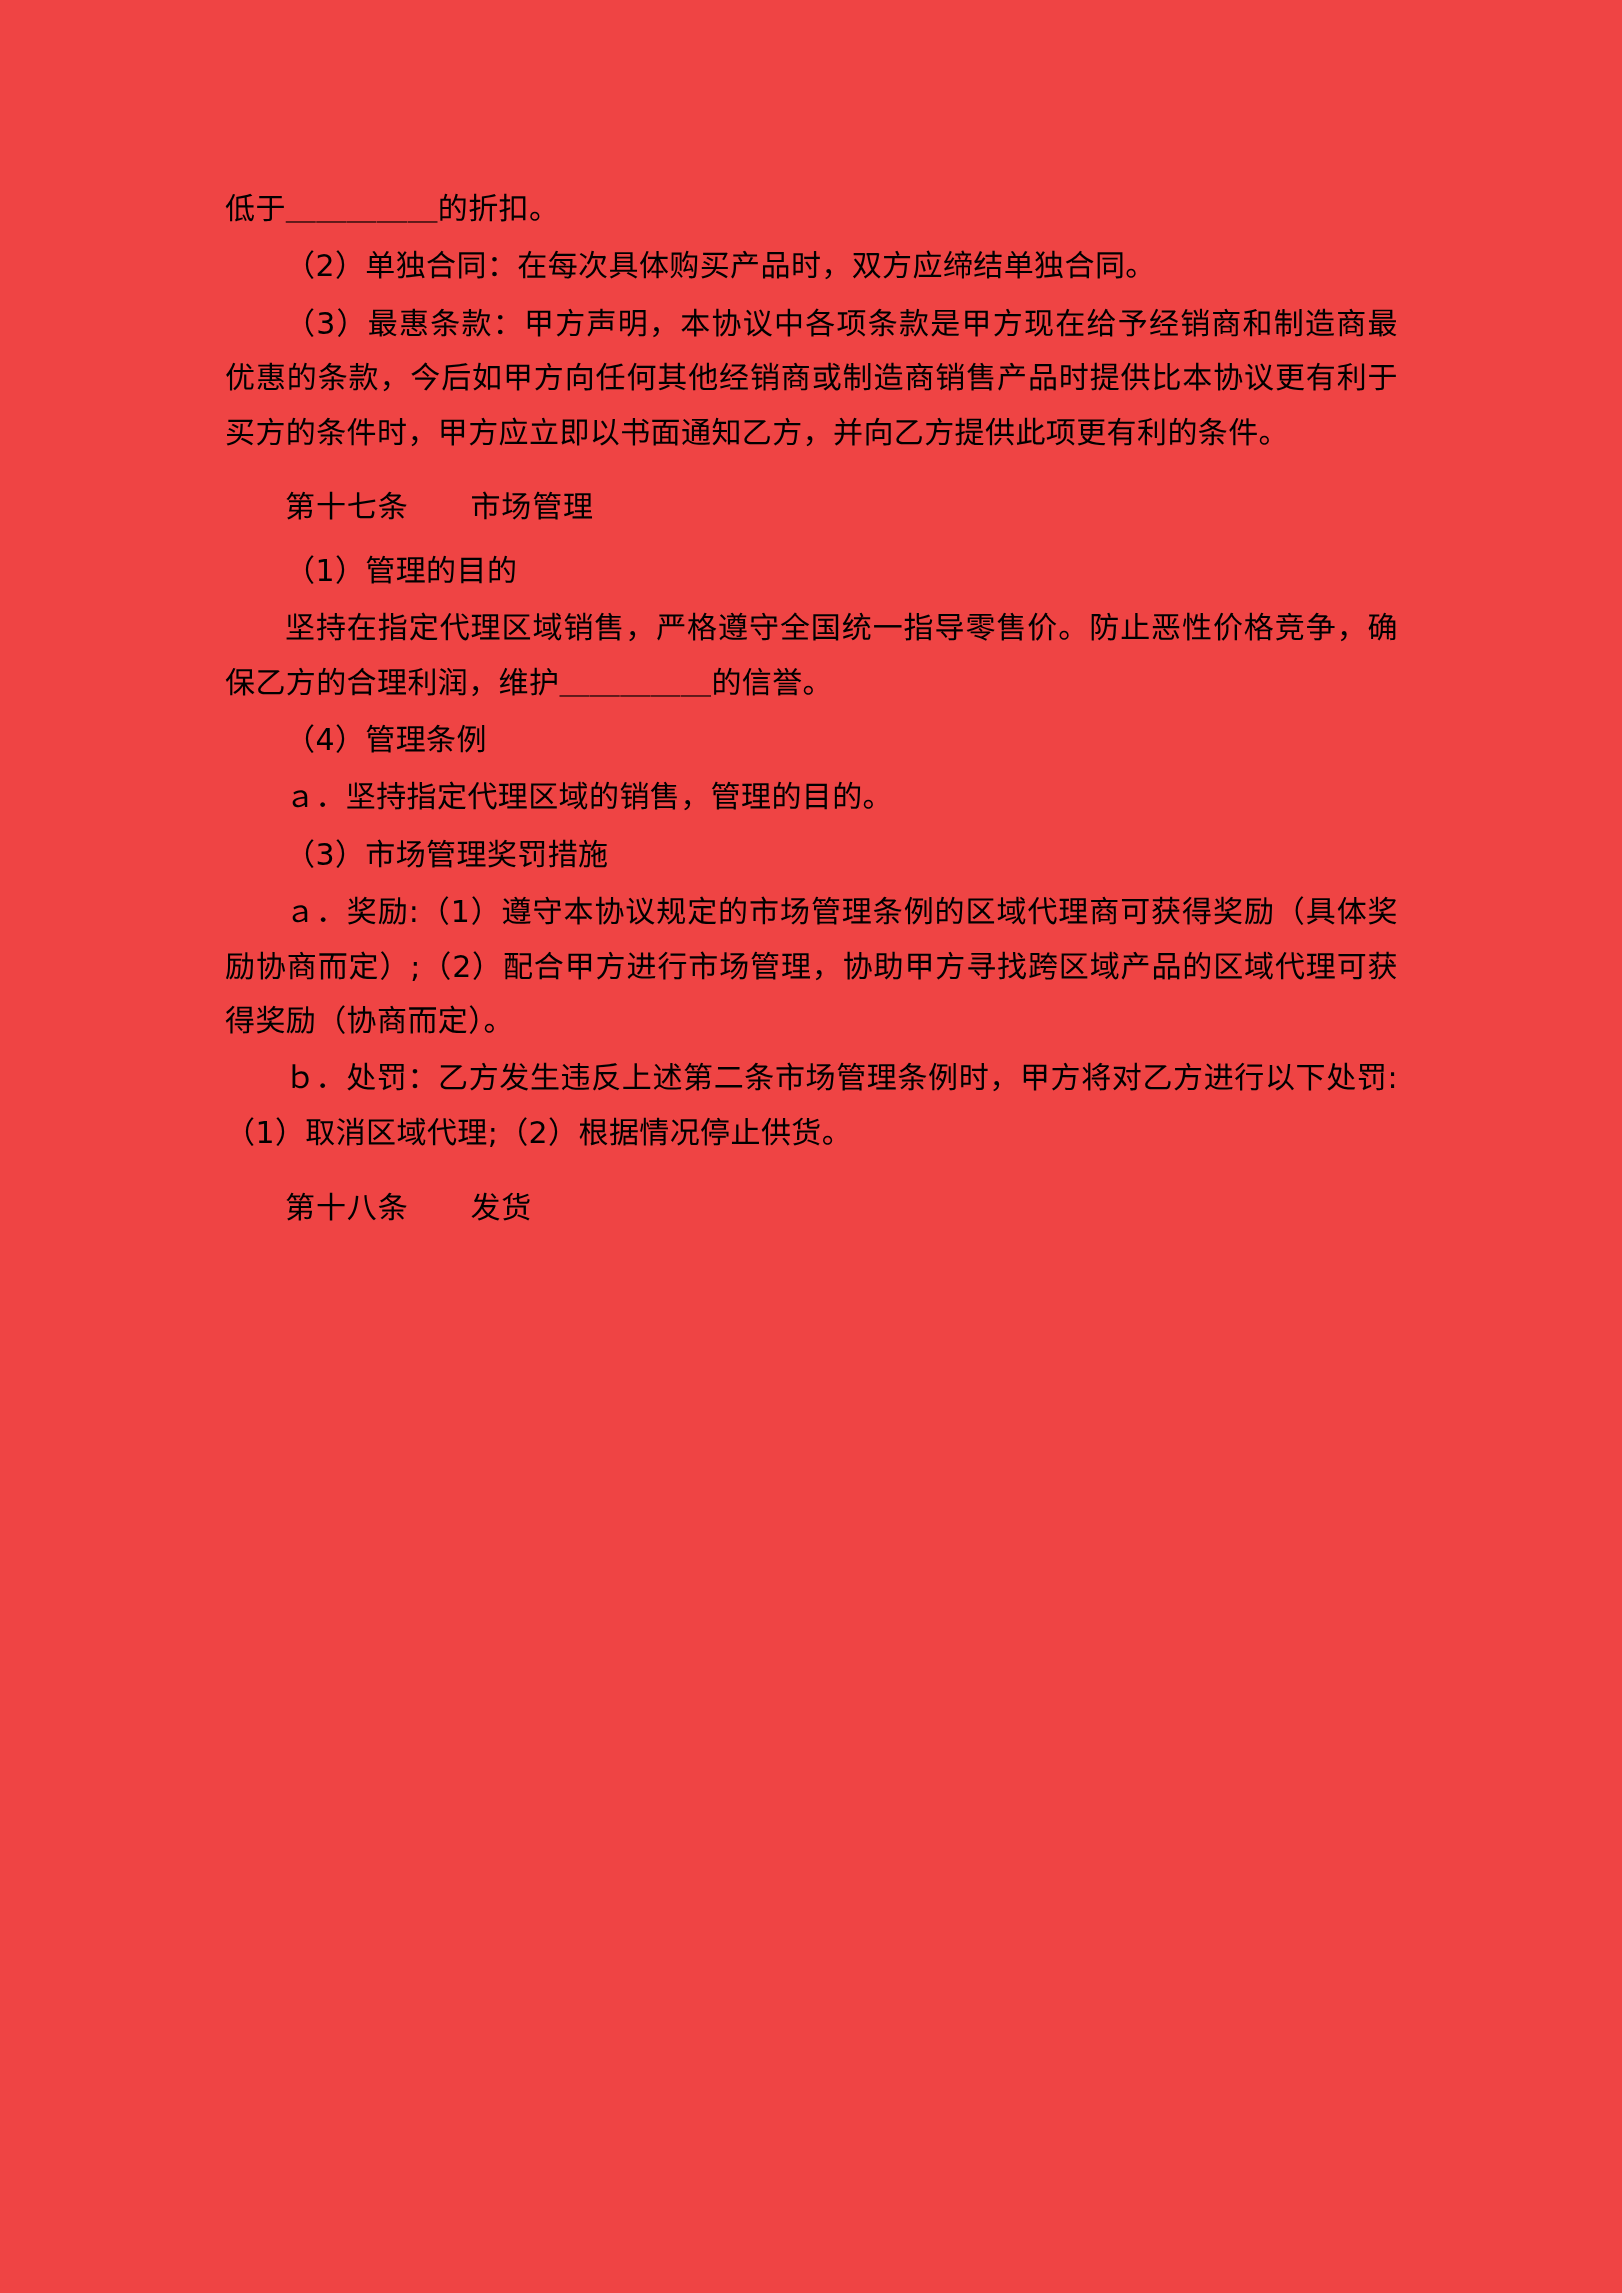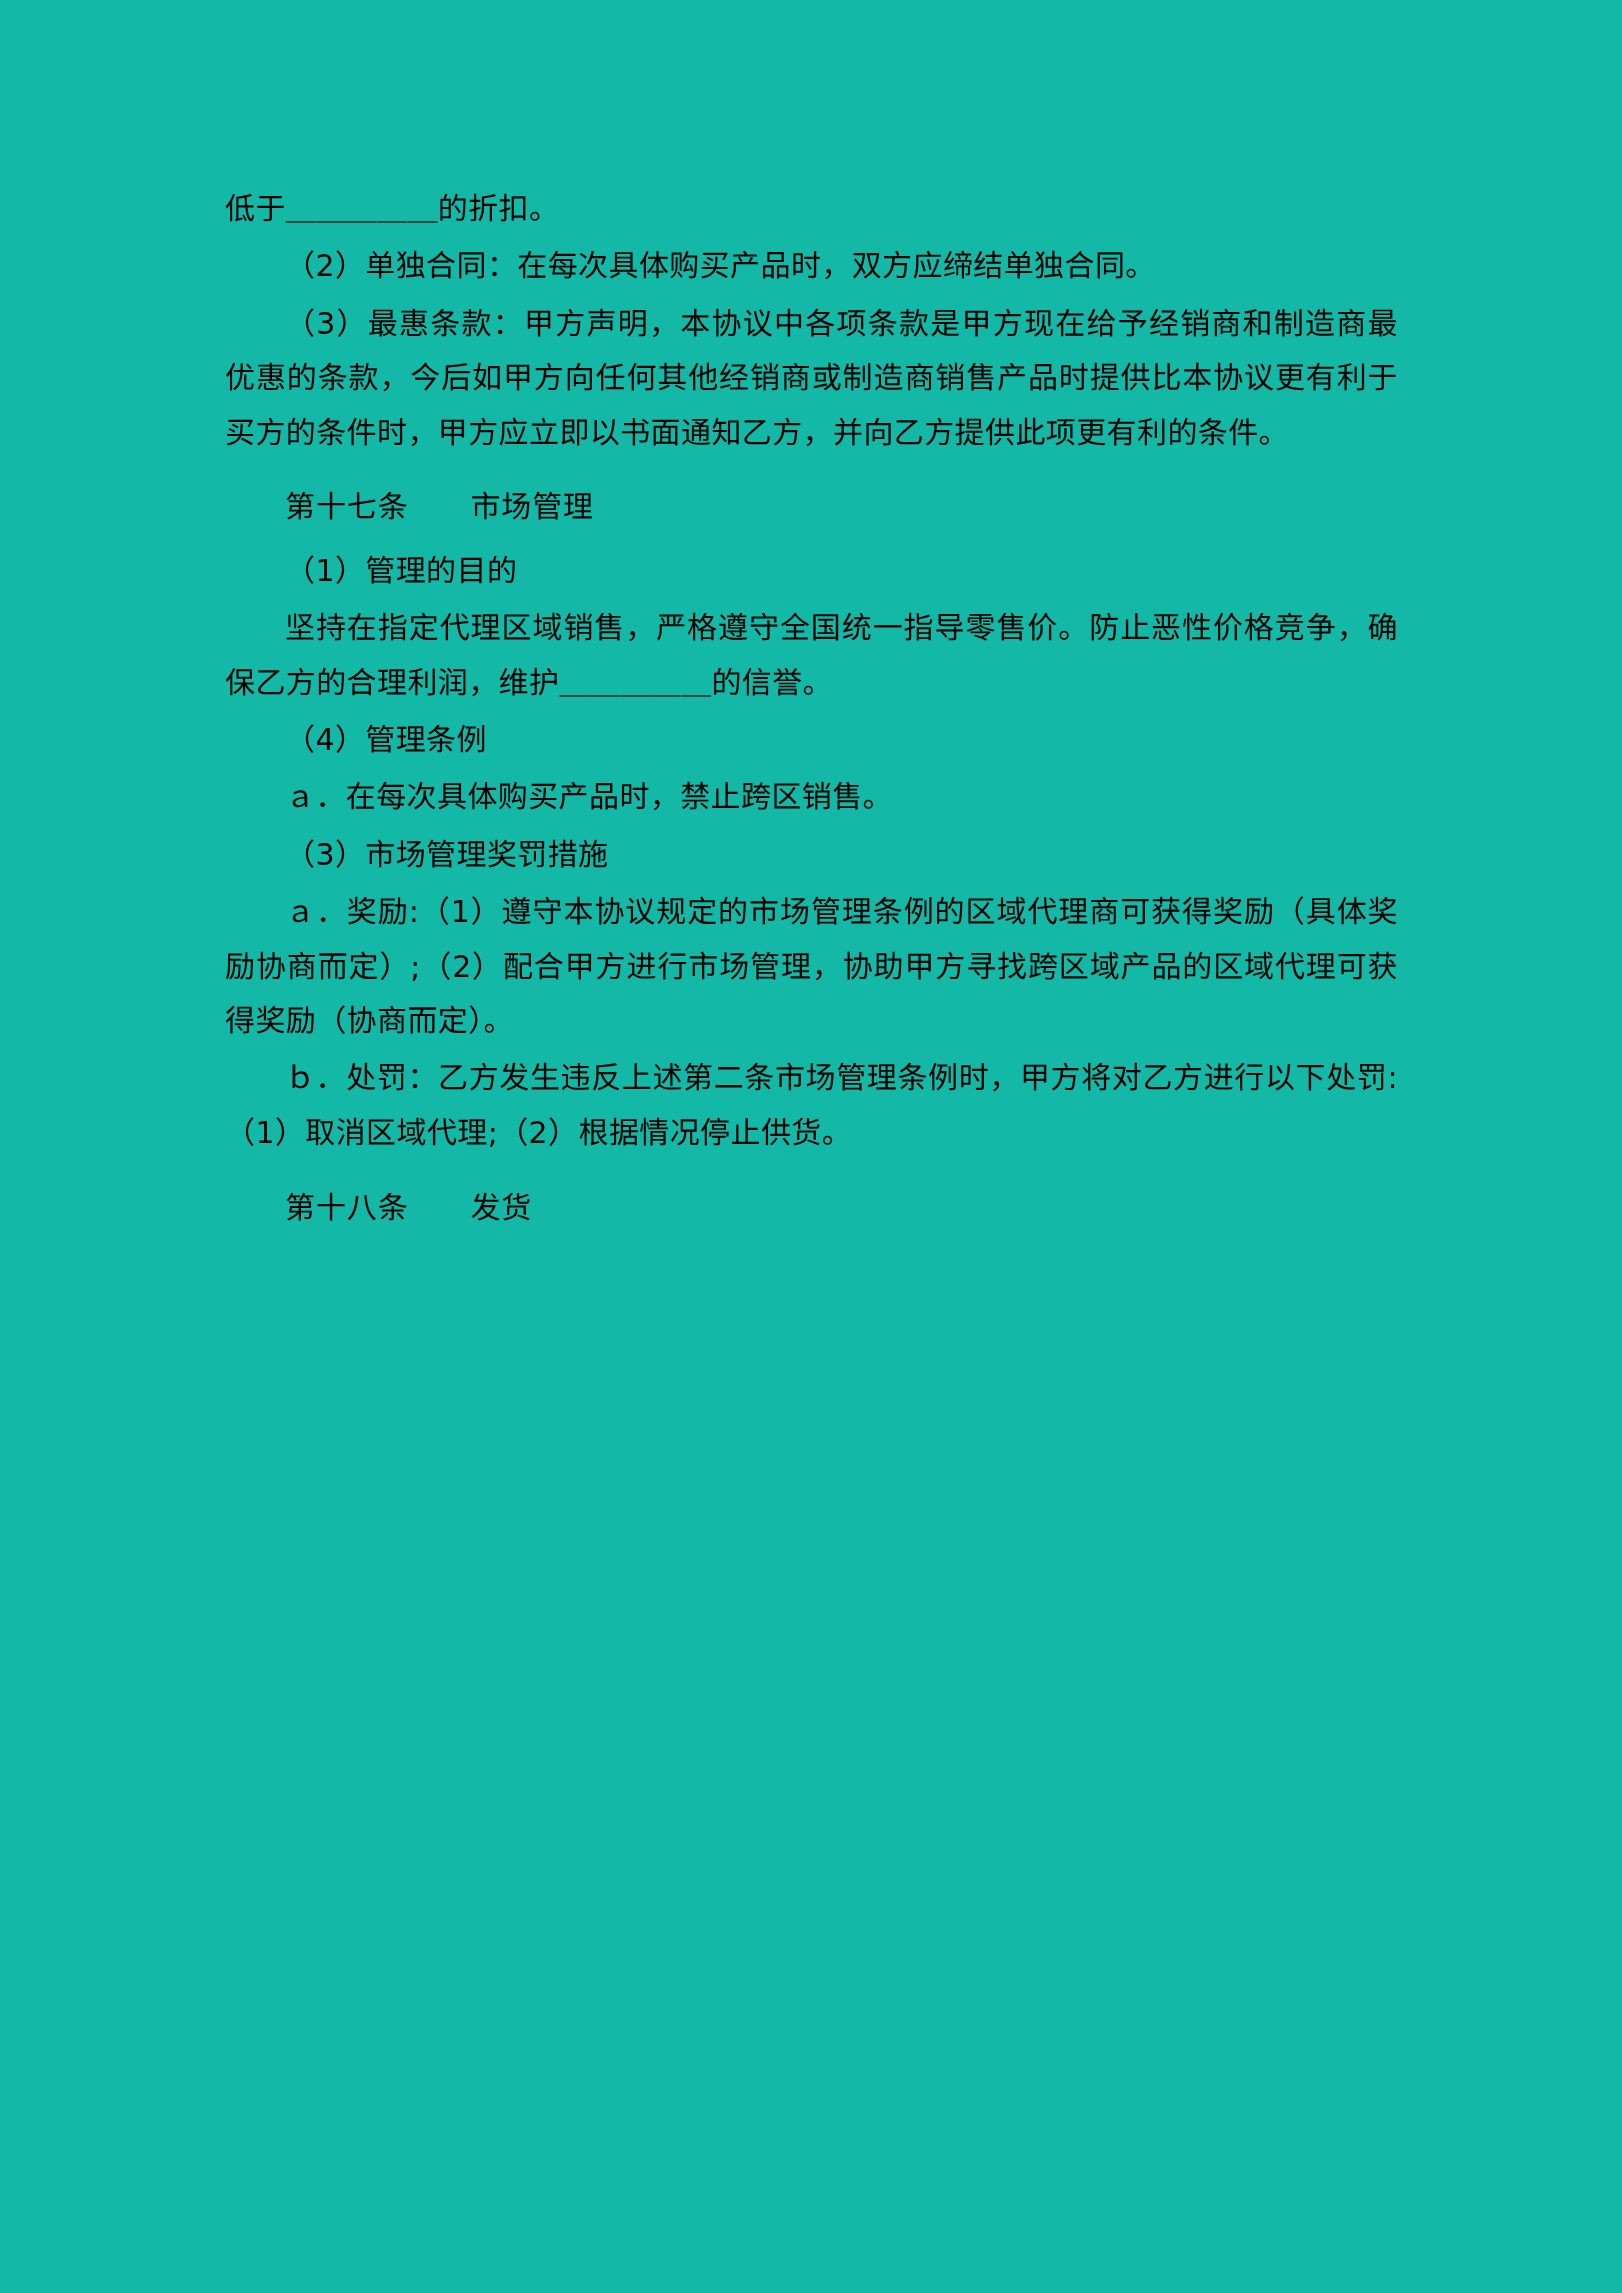--- a/index.html
+++ b/index.html
@@ -13,21 +13,21 @@
     font-family: "DejaVu Sans", "Liberation Sans", sans-serif;
     color: #000000;
     overflow: hidden;
   }
   .page {
     position: relative;
     width: 1623px;
     height: 2294px;
     box-sizing: border-box;
     padding: 182px 225px 0 225px;
-    background: #14b8a6;
+    background: #ef4444;
   }
   .doc-body {
     font-size: 30px;
     line-height: 1.82;
     letter-spacing: 0.4px;
     text-align: justify;
     text-justify: inter-ideograph;
   }
   .para {
     margin: 0 0 2.7px 0;
@@ -60,21 +60,21 @@
     <p class="para indent">（3）最惠条款：甲方声明，本协议中各项条款是甲方现在给予经销商和制造商最优惠的条款，今后如甲方向任何其他经销商或制造商销售产品时提供比本协议更有利于买方的条件时，甲方应立即以书面通知乙方，并向乙方提供此项更有利的条件。</p>
 
     <p class="para heading">第十七条　　市场管理</p>
 
     <p class="para indent">（1）管理的目的</p>
 
     <p class="para indent">坚持在指定代理区域销售，严格遵守全国统一指导零售价。防止恶性价格竞争，确保乙方的合理利润，维护＿＿＿＿＿的信誉。</p>
 
     <p class="para indent">（4）管理条例</p>
 
-    <p class="para indent">ａ．在每次具体购买产品时，禁止跨区销售。</p>
+    <p class="para indent">ａ．坚持指定代理区域的销售，管理的目的。</p>
 
 
 
     <p class="para indent">（3）市场管理奖罚措施</p>
 
     <p class="para indent">ａ．奖励:（1）遵守本协议规定的市场管理条例的区域代理商可获得奖励（具体奖励协商而定）;（2）配合甲方进行市场管理，协助甲方寻找跨区域产品的区域代理可获得奖励（协商而定）。</p>
 
     <p class="para indent">ｂ．处罚：乙方发生违反上述第二条市场管理条例时，甲方将对乙方进行以下处罚:（1）取消区域代理;（2）根据情况停止供货。</p>
 
     <p class="para heading">第十八条　　发货</p>

